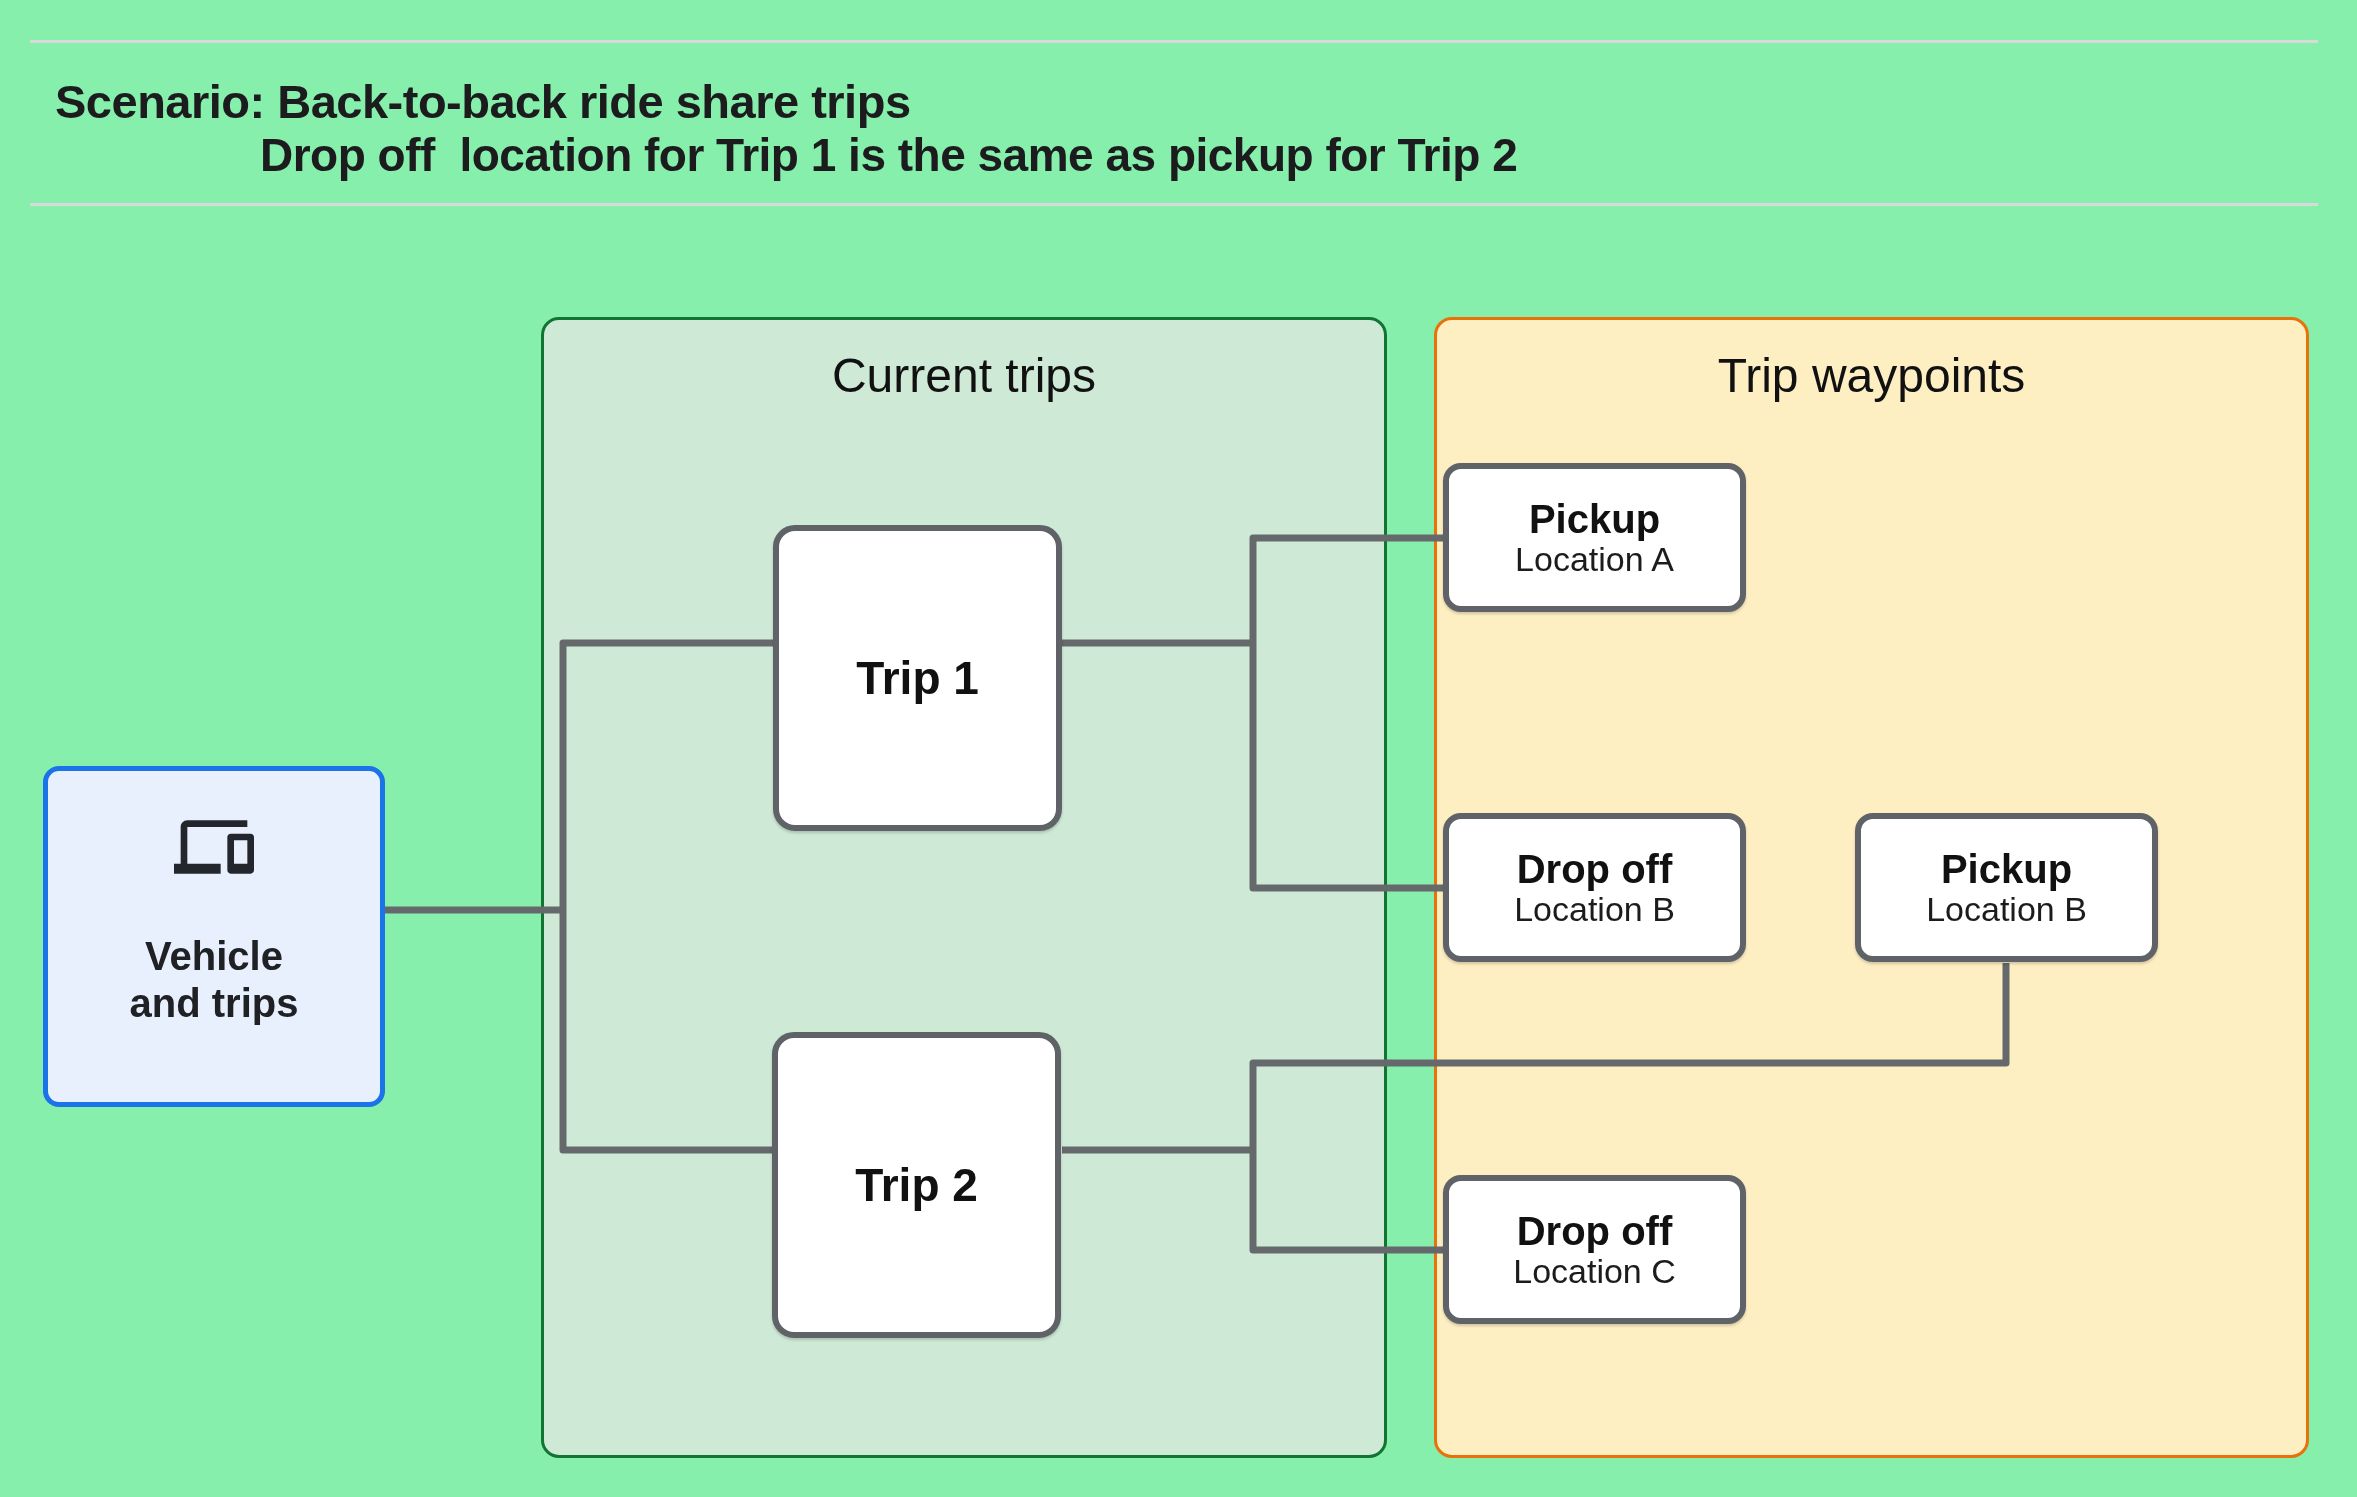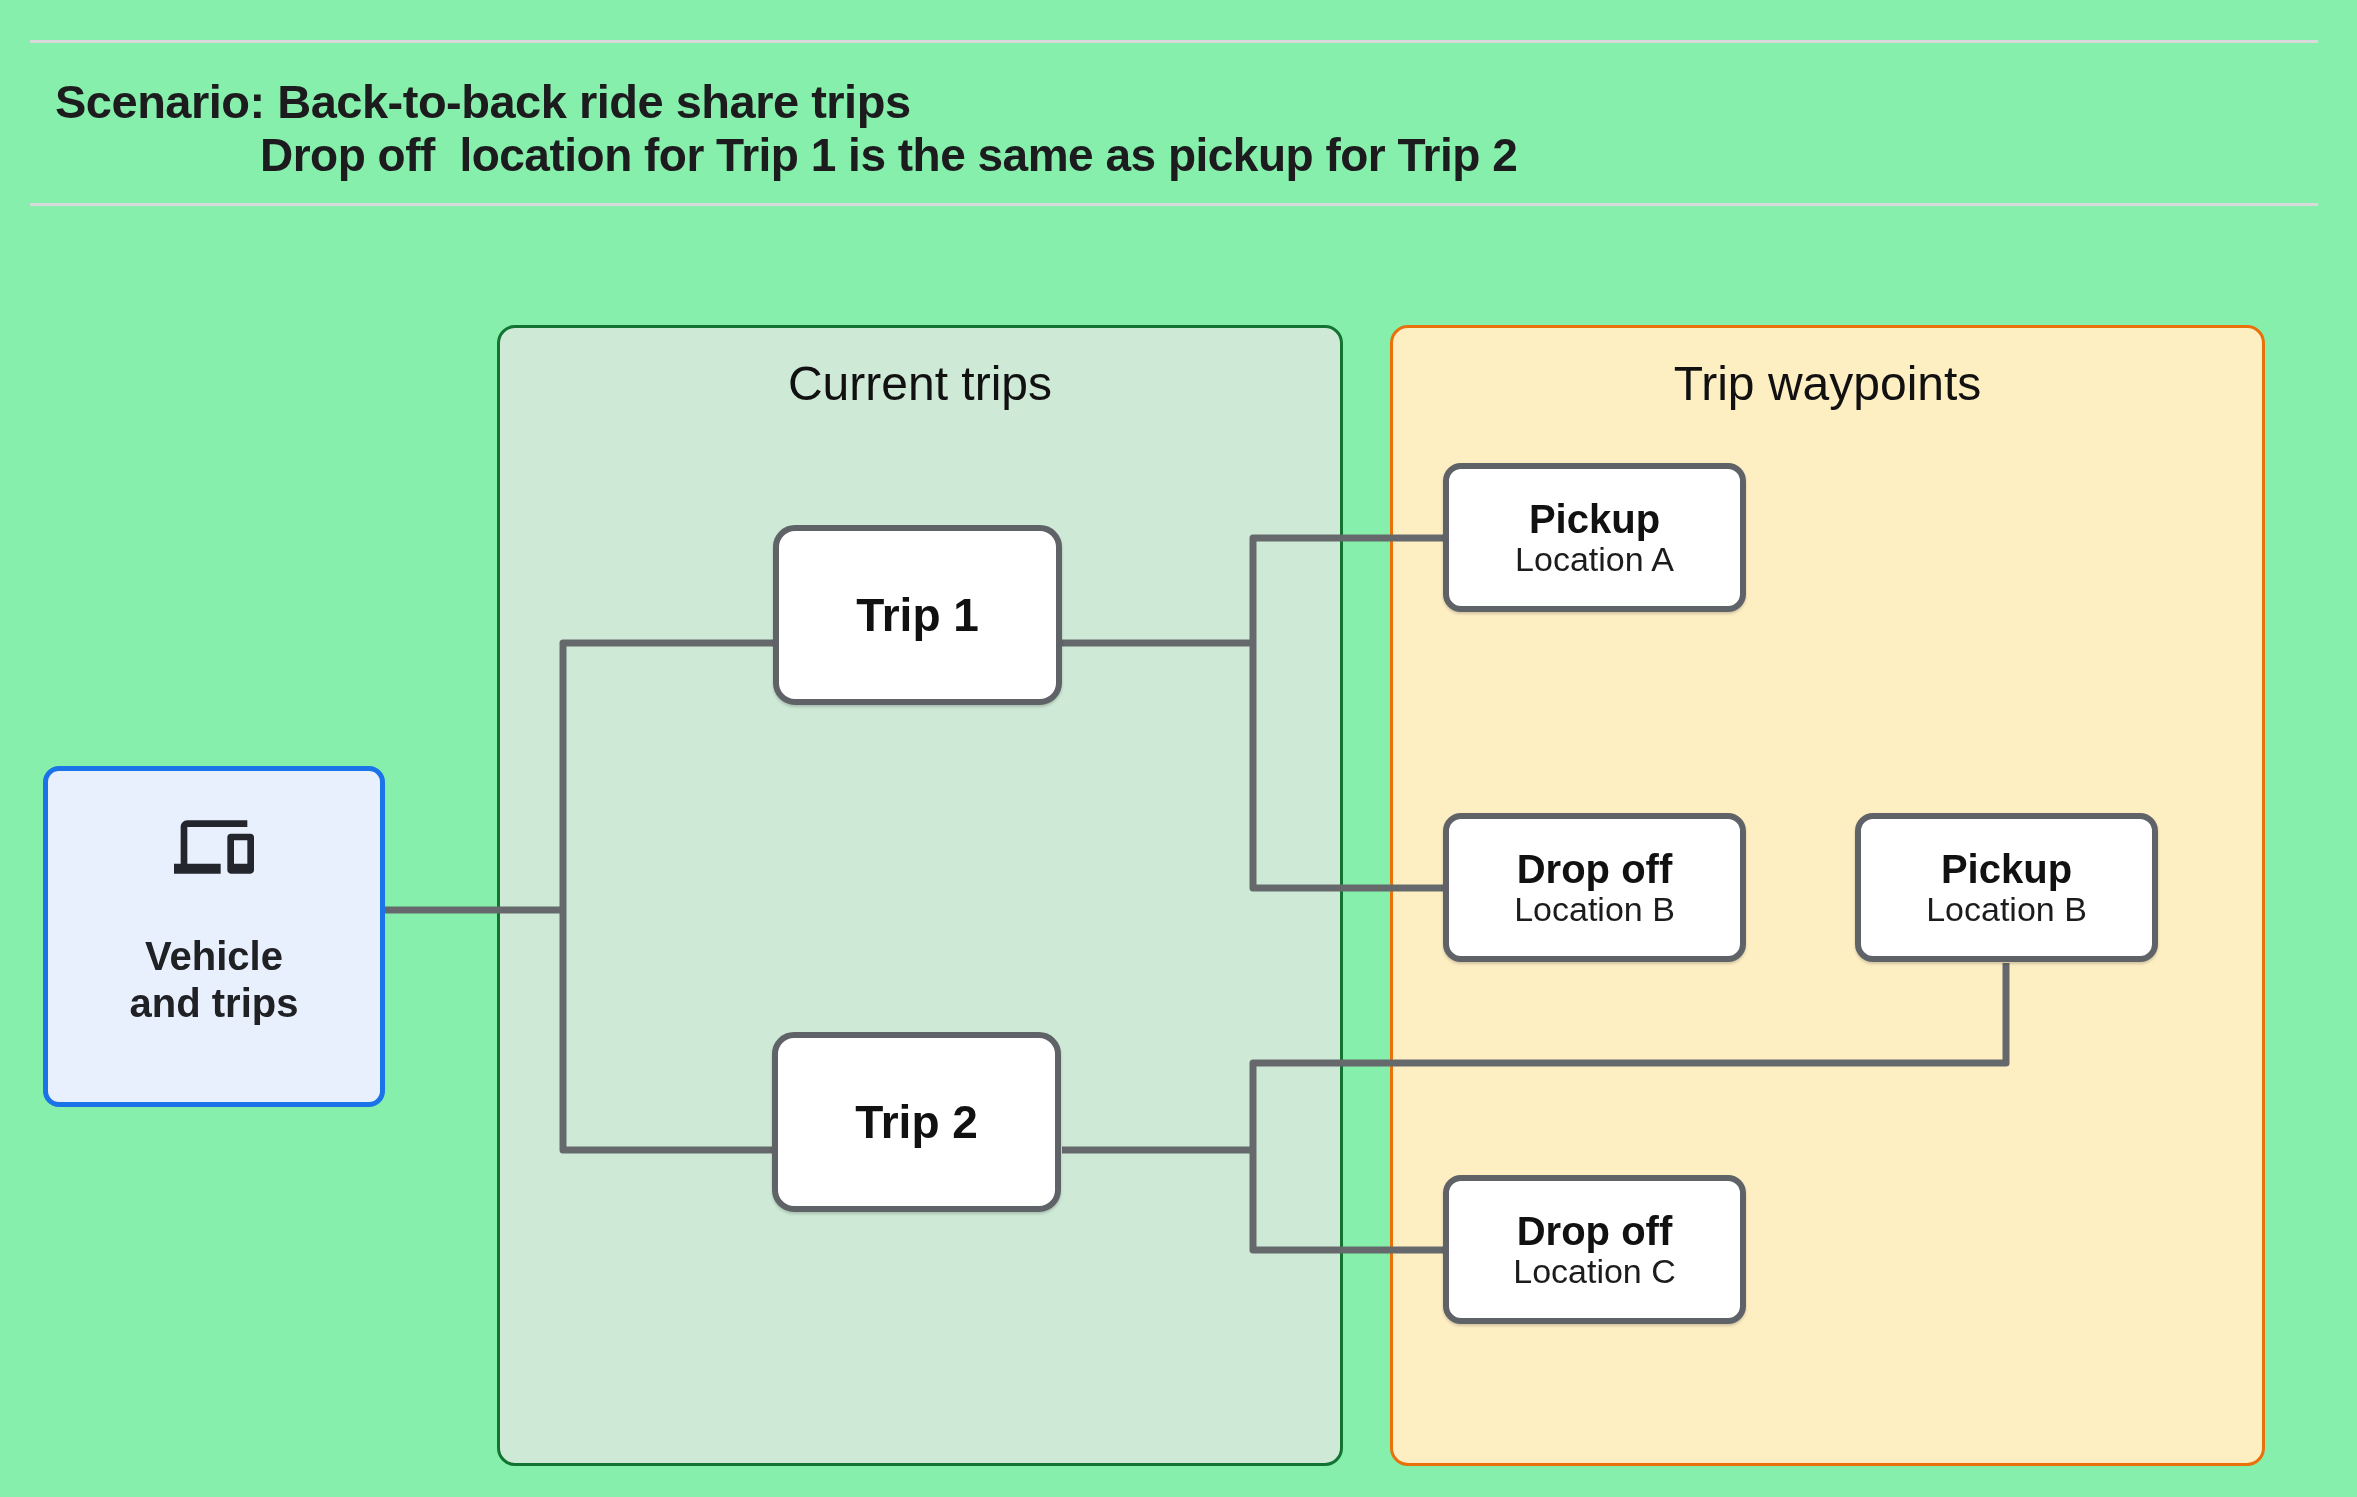--- a/index.html
+++ b/index.html
@@ -27,21 +27,21 @@
   .header-title{
     position:absolute; left:55px; top:74px;
     font-size:47px; font-weight:700; color:#1c1c1e; letter-spacing:-0.5px;
   }
   .header-subtitle{
     position:absolute; left:260px; top:128px;
     font-size:46px; font-weight:700; color:#1c1c1e;
     white-space:pre-wrap; letter-spacing:-0.5px;
   }
   .panel{
-    position:absolute; top:325px; height:1141px; border-radius:18px;
+    position:absolute; top:317px; height:1141px; border-radius:18px;margin-left:44px;
   }
   .panel-green{
     left:497px; width:846px;
     background:var(--green-fill); border:3px solid var(--green-border);
   }
   .panel-orange{
     left:1390px; width:875px;
     background:var(--yellow-fill); border:3px solid var(--orange-border);
   }
   .panel-title{
@@ -60,21 +60,21 @@
   .node-vehicle{
     left:43px; top:766px; width:342px; height:341px;
     background:var(--vehicle-fill); border:5px solid var(--vehicle-border);
     border-radius:16px; justify-content:flex-start; box-shadow:none;
   }
   .vehicle-icon-wrap{margin-top:36px; height:80px;}
   .vehicle-label{
     margin-top:46px; font-size:40px; font-weight:700; line-height:1.18; color:#202124;
   }
   .node-trip{
-    width:289px; height:180px; border-radius:22px;
+    width:289px; height:306px; border-radius:22px;
   }
   .node-trip1{left:773px; top:525px;}
   .node-trip2{left:772px; top:1032px;}
   .trip-label{font-size:46px; font-weight:700; color:#111;}
   .node-waypoint{
     width:303px; height:149px; border-radius:18px; 
   }
   .wp-a{left:1443px; top:463px;}
   .wp-b{left:1443px; top:813px;}
   .wp-b2{left:1855px; top:813px;}

